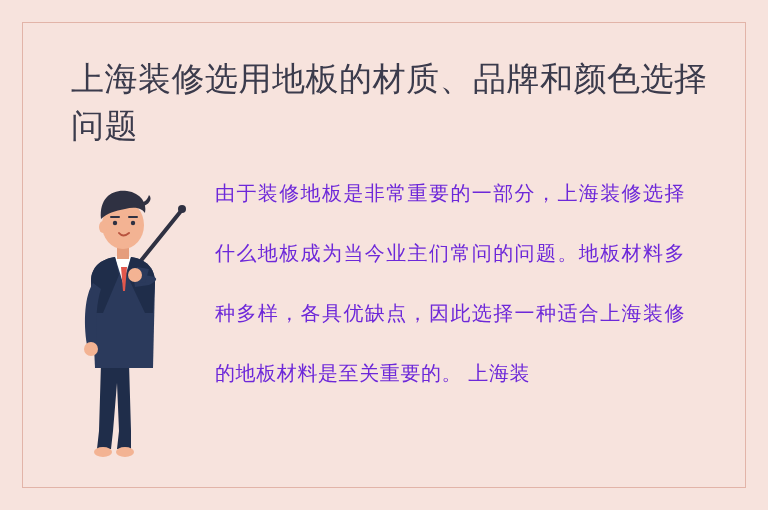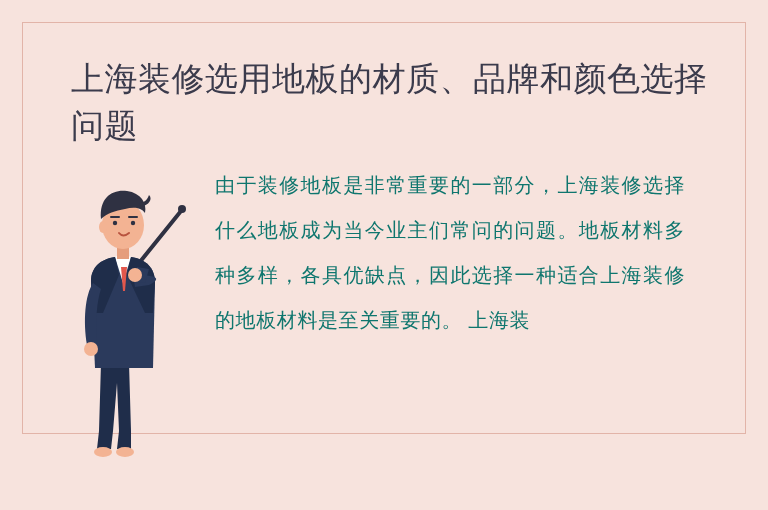--- a/index.html
+++ b/index.html
@@ -11,21 +11,21 @@
     height: 510px;
     background: #f7e3dd;
     font-family: "Liberation Sans", sans-serif;
     overflow: hidden;
   }
   .card {
     position: absolute;
     left: 22px;
     top: 22px;
     width: 724px;
-    height: 412px;
+    height: 466px;
     box-sizing: border-box;
     border: 1px solid #e2b4a8;
     background: transparent;
     padding-left: 36px;
   }
   .title {
     position: absolute;
     left: 48px;
     top: 32px;
     width: 640px;
@@ -46,22 +46,22 @@
   .illustration {
     width: 140px;
     height: 300px;
     flex: 0 0 140px;
     position: relative;
   }
   .body-text {
     flex: 1 1 auto;
     margin-left: 22px;
     font-size: 20px;
-    line-height: 45px;
-    color: #0f766e;
+    line-height: 60px;
+    color: #6d28d9;
     letter-spacing: 0.6px;
     text-align: justify;
     max-width: 470px;
   }
   svg.person {
     display: block;
   }
 </style>
 </head>
 <body>

